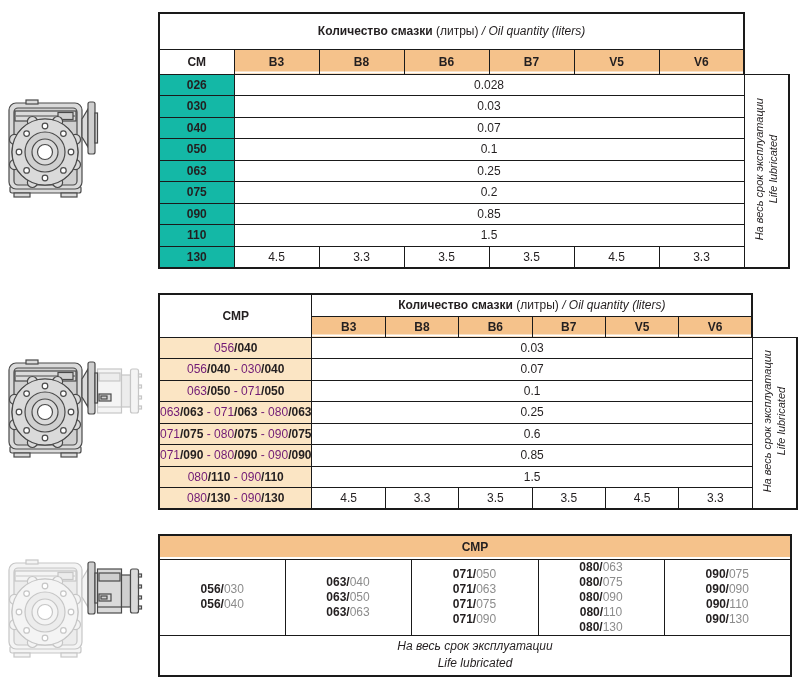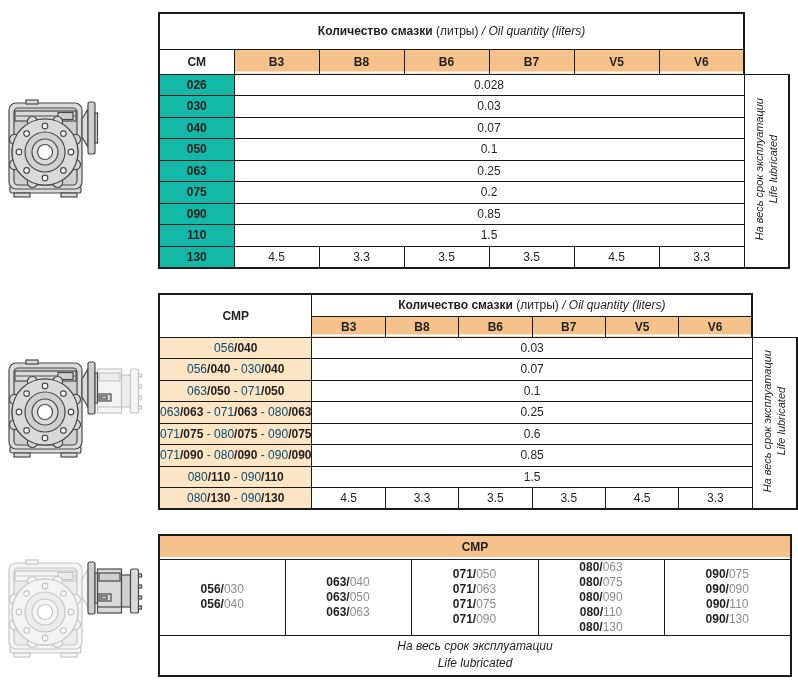--- a/index.html
+++ b/index.html
@@ -27,21 +27,21 @@
   .rowhead { font-weight:bold; background:#14b8a6; }
   .rowhead-l { background:#FBE5C4; text-align:left; padding-left:8px; white-space:nowrap; }
   .val { background:#ffffff; }
 
   .side { background:#ffffff; }
   .vtext { writing-mode:vertical-rl; transform:rotate(180deg); font-style:italic;
     font-size:11px; line-height:14px; white-space:nowrap; display:inline-block; }
   .vtext span { display:block; }
 
   
-  .gray-first .pa { color:#0c4a6e; font-weight:normal; }
+  .gray-first .pa { color:#701a75; font-weight:normal; }
   .gray-first .pb { color:#231f20; font-weight:bold; }
   .bold-first .pa { color:#231f20; font-weight:bold; }
   .bold-first .pb { color:#8C8C8C; font-weight:normal; }
 
   .model-cell { vertical-align:middle; }
   .model-line { display:block; line-height:15px; font-size:12px; }
 
   .footer-cell { font-style:italic; }
   .footer-cell span { display:block; line-height:17px; }
 

